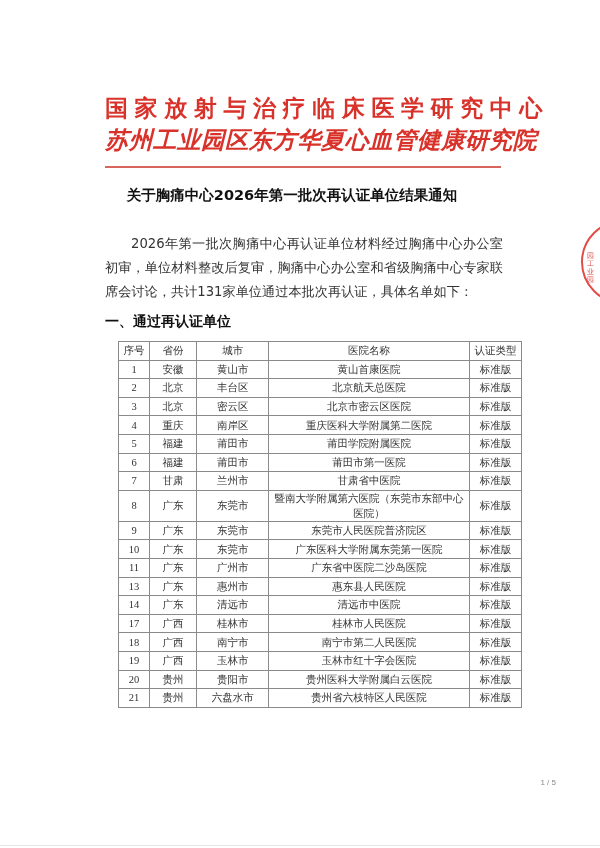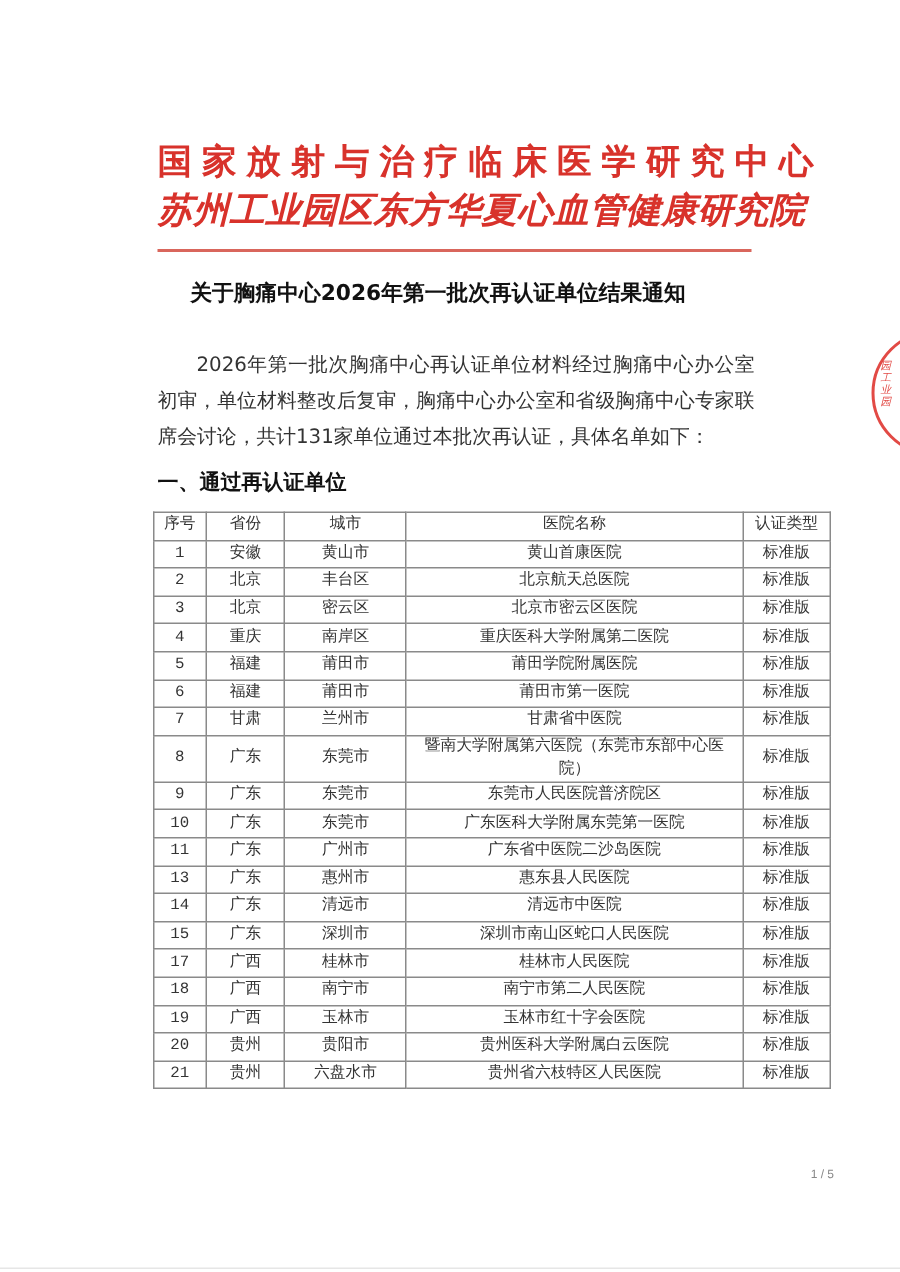--- a/index.html
+++ b/index.html
@@ -14,32 +14,32 @@
               background: #d9665c; }
   .doc-title { position: absolute; top: 186px; left: 0; width: 584px; text-align: center;
                font-size: 14.5px; font-weight: bold; color: #111;
                font-family: "DejaVu Sans", sans-serif; }
   .para { position: absolute; left: 105px; width: 398px; top: 232px; font-size: 13.2px;
           line-height: 24px; color: #333; text-align: justify;
           font-family: "DejaVu Sans", sans-serif; }
   .para .indent { display: inline-block; width: 26px; }
   .section-heading { position: absolute; left: 105px; top: 313px; font-size: 14px;
                      font-weight: bold; color: #111; font-family: "DejaVu Sans", sans-serif; }
-  table.units { position: absolute; left: 102px; top: 341px; width: 452px;
+  table.units { position: absolute; left: 118px; top: 341px; width: 404px;
                 border-collapse: collapse; font-size: 10.5px; color: #333;
-                font-family: Liberation Mono, monospace; }
+                font-family: Liberation Serif, serif; }
   table.units th, table.units td { border: 1px solid #8a8a8a; text-align: center;
                 padding: 0 2px; height: 17.6px; line-height: 13px; font-weight: normal; }
   table.units td.c-name { line-height: 15px; }
   .page-num { position: absolute; top: 778px; left: 0; width: 556px; text-align: right;
               font-size: 8px; color: #888; font-family: Liberation Sans, sans-serif; }
   .seal { position: absolute; left: 581px; top: 220px; width: 80px; height: 80px;
           border: 2px solid #e24a45; border-radius: 50%; }
-  .seal-text { position: absolute; left: 587px; top: 240px; width: 10px; color: #e24a45;
-               font-size: 7px; line-height: 8px; font-family: "DejaVu Sans", sans-serif; font-style: italic; }
+  .seal-text { position: absolute; left: 587px; top: 252px; width: 10px; color: #e24a45;
+               font-size: 7px; line-height: 8px; font-family: "DejaVu Sans", sans-serif; }
   .scan-line { position: absolute; left: 0; top: 845px; width: 600px; height: 1px;
                background: #e6e6e6; }
 </style>
 </head>
 <body>
 
 <div class="org-line org1">国家放射与治疗临床医学研究中心</div>
 <div class="org-line org2">苏州工业园区东方华夏心血管健康研究院</div>
 <div class="red-rule"></div>
 
@@ -152,27 +152,20 @@
         <td>标准版</td>
       </tr>
       <tr>
         <td>14</td>
         <td>广东</td>
         <td>清远市</td>
         <td class="c-name">清远市中医院</td>
         <td>标准版</td>
       </tr>
       <tr>
-        <td>15</td>
-        <td>广东</td>
-        <td>深圳市</td>
-        <td class="c-name">深圳市南山区蛇口人民医院</td>
-        <td>标准版</td>
-      </tr>
-      <tr>
         <td>17</td>
         <td>广西</td>
         <td>桂林市</td>
         <td class="c-name">桂林市人民医院</td>
         <td>标准版</td>
       </tr>
       <tr>
         <td>18</td>
         <td>广西</td>
         <td>南宁市</td>

